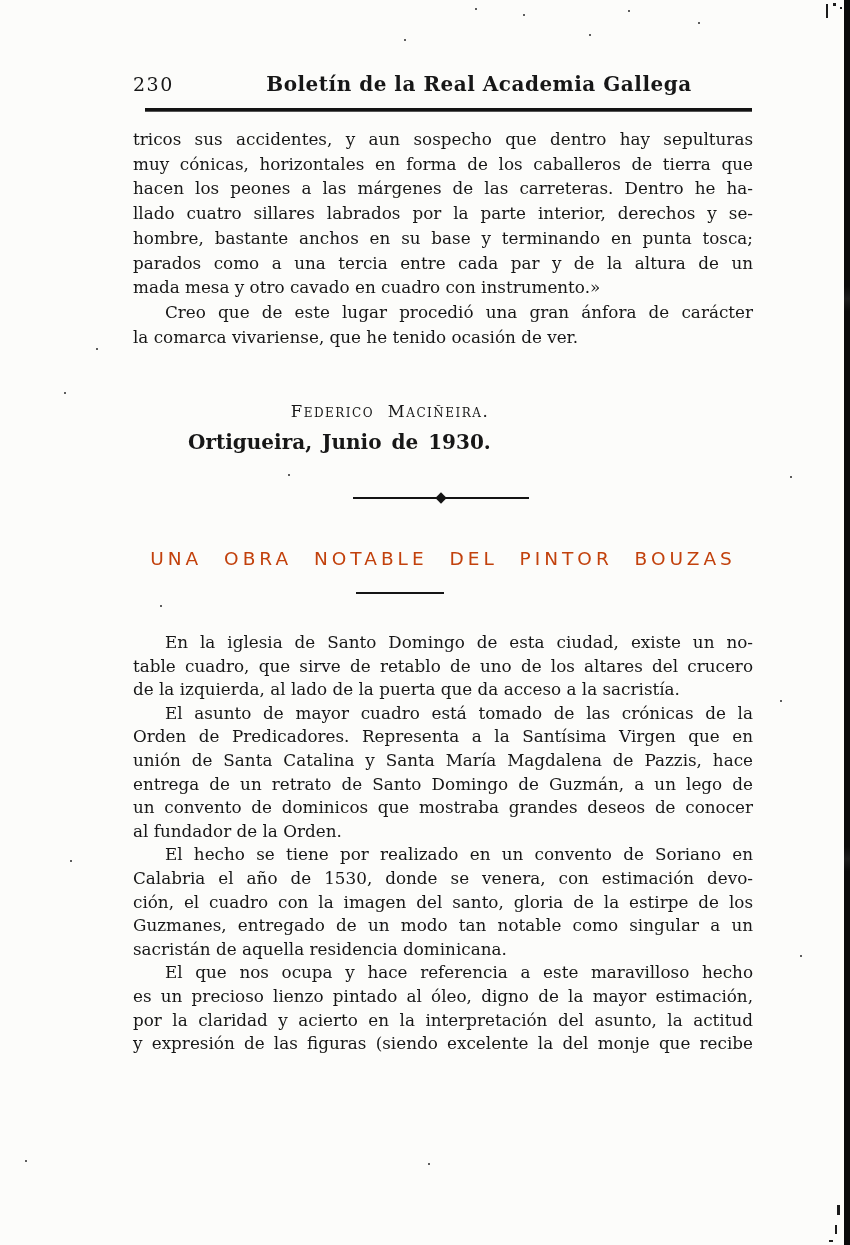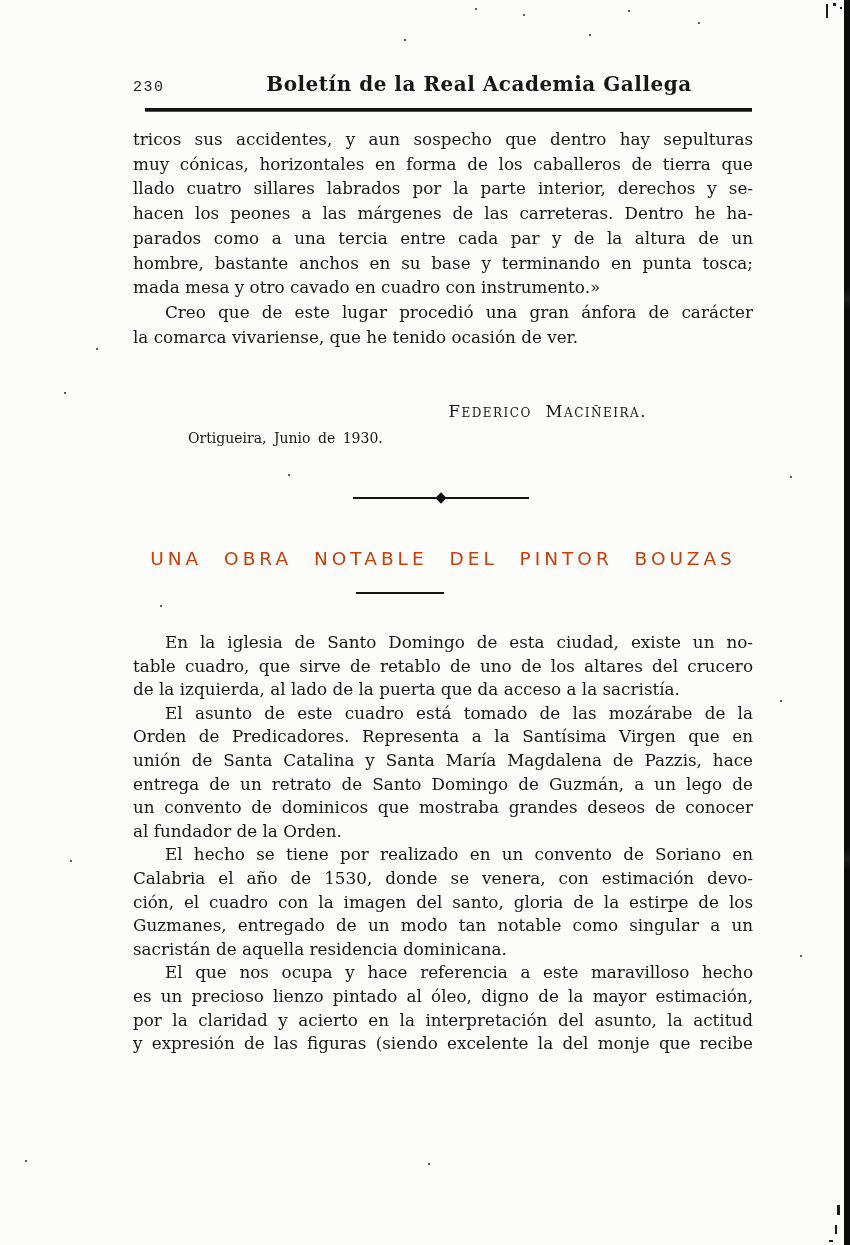--- a/index.html
+++ b/index.html
@@ -15,23 +15,22 @@
   }
 
   
   .header {
     position: absolute;
     top: 72px; left: 133px; width: 620px;
     display: flex; align-items: baseline;
   }
   .page-number {
     width: 72px;
-    font-size: 15px;
+    font-size: 19px;
     letter-spacing: 1.5px;
-    font-family: Liberation Mono, monospace;
   }
   .journal-title {
     flex: 1;
     text-align: center;
     font-size: 20px;
     font-weight: bold;
     letter-spacing: 0.5px;
     transform: scaleY(1.05);
   }
   .header-rule {
@@ -56,31 +55,32 @@
   }
   .line.indent { text-indent: 32px; }
   .line.last { text-align-last: left; }
 
   
   .signature {
     position: absolute;
     top: 402px; left: 133px; width: 620px;
     box-sizing: border-box;
     padding-right: 106px;
-    text-align: right;
+    text-align: center;
     font-variant: small-caps;
     font-size: 16.5px;
     letter-spacing: 1.5px;
     word-spacing: 7px;
   }
   .dateline {
     position: absolute;
     top: 430px; left: 188px;
-    font-size: 14px;
+    font-size: 20px;
     word-spacing: 3px;
+    font-weight: bold;
   }
 
   
   .ornament {
     position: absolute;
     top: 492px; left: 353px; width: 176px; height: 12px;
     display: flex; align-items: center;
   }
   .orn-left  { flex: 1; height: 1.5px; background: #141414; }
   .orn-diamond {
@@ -128,24 +128,24 @@
   <div class="header">
     <span class="page-number">230</span>
     <span class="journal-title">Boletín de la Real Academia Gallega</span>
   </div>
   <div class="header-rule"></div>
 
   <div class="body-block" id="section1">
 
   <div class="line">tricos sus accidentes, y aun sospecho que dentro hay sepulturas</div>
       <div class="line">muy cónicas, horizontales en forma de los caballeros de tierra que</div>
+      <div class="line">hacen los peones a las márgenes de las carreteras. Dentro he ha-</div>
       <div class="line">llado cuatro sillares labrados por la parte interior, derechos y se-</div>
-      <div class="line">hacen los peones a las márgenes de las carreteras. Dentro he ha-</div>
+      <div class="line">hombre, bastante anchos en su base y terminando en punta tosca;</div>
       <div class="line">parados como a una tercia entre cada par y de la altura de un</div>
-      <div class="line">hombre, bastante anchos en su base y terminando en punta tosca;</div>
       <div class="line last">mada mesa y otro cavado en cuadro con instrumento.»</div>
       <div class="line indent">Creo que de este lugar procedió una gran ánfora de carácter</div>
       <div class="line last">la comarca vivariense, que he tenido ocasión de ver.</div>
     </div>
 
   <div class="signature">Federico Maciñeira.</div>
   <div class="dateline">Ortigueira, Junio de 1930.</div>
 
   <div class="ornament">
     <span class="orn-left"></span>
@@ -154,21 +154,21 @@
   </div>
 
   <div class="article-title">UNA OBRA NOTABLE DEL PINTOR BOUZAS</div>
   <div class="title-rule"></div>
 
   <div class="body-block" id="article-body">
 
   <div class="line indent">En la iglesia de Santo Domingo de esta ciudad, existe un no-</div>
       <div class="line">table cuadro, que sirve de retablo de uno de los altares del crucero</div>
       <div class="line last">de la izquierda, al lado de la puerta que da acceso a la sacristía.</div>
-      <div class="line indent">El asunto de este cuadro está tomado de las mozárabe de la</div>
+      <div class="line indent">El asunto de mayor cuadro está tomado de las crónicas de la</div>
       <div class="line">Orden de Predicadores. Representa a la Santísima Virgen que en</div>
       <div class="line">unión de Santa Catalina y Santa María Magdalena de Pazzis, hace</div>
       <div class="line">entrega de un retrato de Santo Domingo de Guzmán, a un lego de</div>
       <div class="line">un convento de dominicos que mostraba grandes deseos de conocer</div>
       <div class="line last">al fundador de la Orden.</div>
       <div class="line indent">El hecho se tiene por realizado en un convento de Soriano en</div>
       <div class="line">Calabria el año de 1530, donde se venera, con estimación devo-</div>
       <div class="line">ción, el cuadro con la imagen del santo, gloria de la estirpe de los</div>
       <div class="line">Guzmanes, entregado de un modo tan notable como singular a un</div>
       <div class="line last">sacristán de aquella residencia dominicana.</div>

